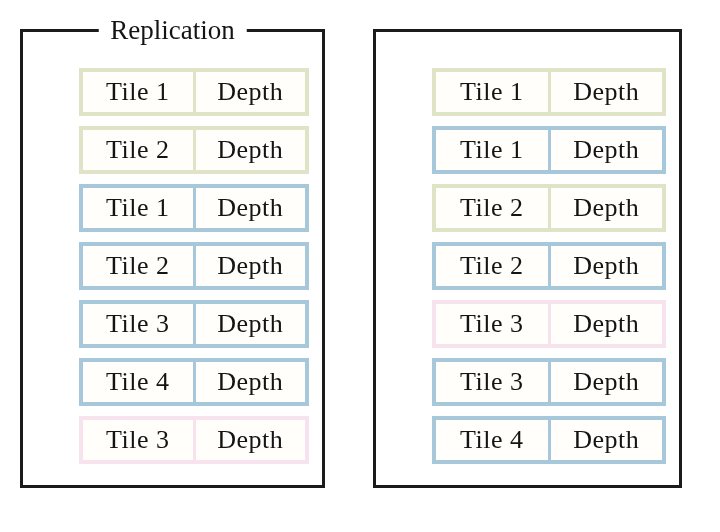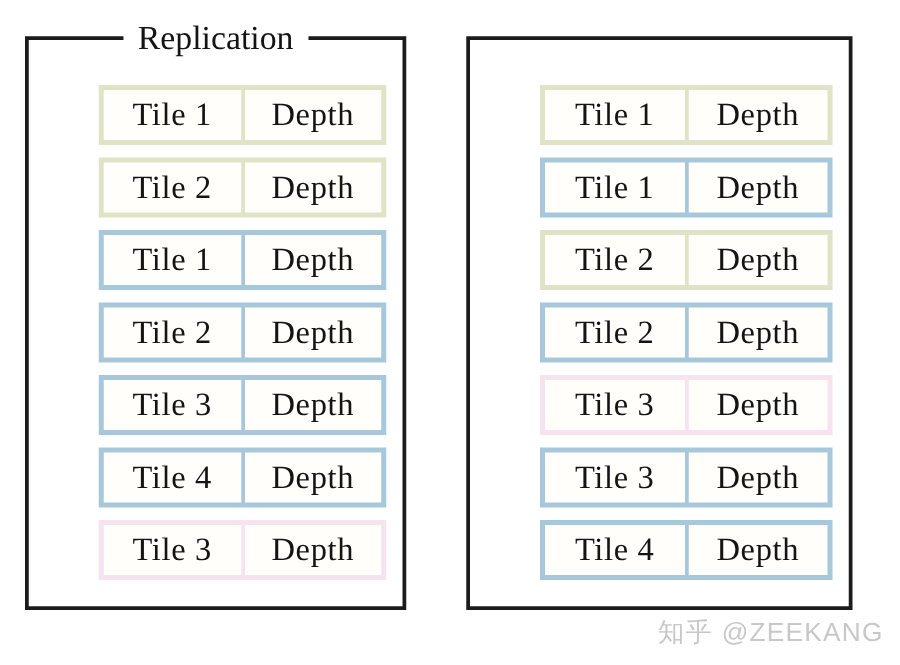--- a/index.html
+++ b/index.html
@@ -145,15 +145,14 @@
           <div class="cell">Tile 3</div>
           <div class="cell">Depth</div>
         </div>
         <div class="row" style="background: rgb(166, 200, 218);">
           <div class="cell">Tile 4</div>
           <div class="cell">Depth</div>
         </div>
       </div>
   </section>
 
-  <div class="watermark">知乎 @ZEEKANG</div>
 
 </div>
 
 </body></html>

